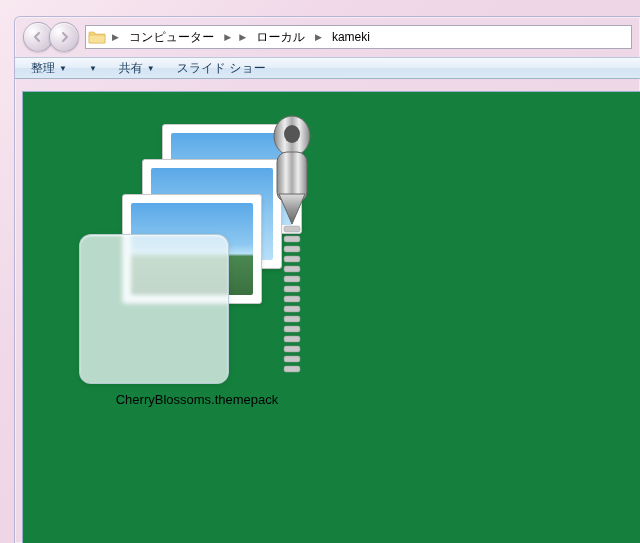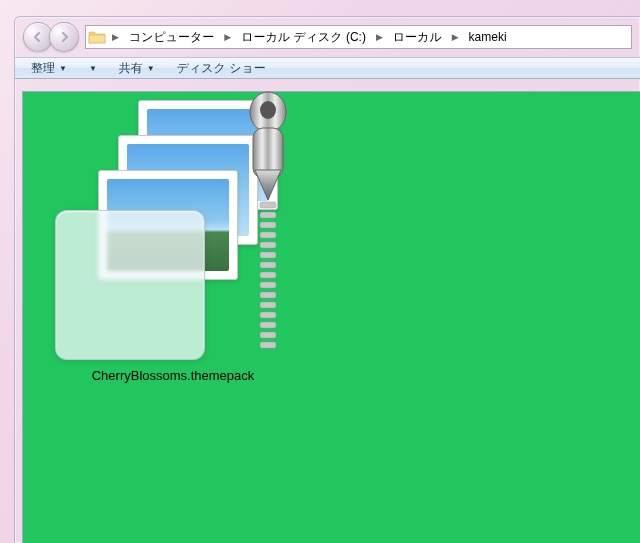--- a/index.html
+++ b/index.html
@@ -101,24 +101,25 @@
     .dropdown-arrow {
       font-size: 8px;
       color: #1a3a5a;
     }
     .content {
       position: absolute;
       left: 7px;
       right: 0;
       top: 74px;
       bottom: 0;
-      background: #22c55e;
+      background: #15803d;
       border: 1px solid #9ab0c8;
       border-right: none;
       border-bottom: none;
+      padding: 24px;
     }
     .file-item {
       width: 300px;
       display: flex;
       flex-direction: column;
       align-items: center;
       gap: 8px;
       padding: 8px;
     }
     .themepack-icon {
@@ -188,42 +189,41 @@
     <div class="address-bar">
       <span class="folder-icon-small">
         <svg width="18" height="16" viewBox="0 0 18 16">
           <path d="M1 3 L1 14 L17 14 L17 5 L8 5 L6 3 Z" fill="#f4d47a" stroke="#d4a840" stroke-width="0.5"></path>
           <path d="M1 6 L17 6 L17 14 L1 14 Z" fill="#f8e098" stroke="#d4a840" stroke-width="0.5"></path>
         </svg>
       </span>
       <span class="bc-sep">▶</span>
       <span class="bc-item">コンピューター</span>
       <span class="bc-sep">▶</span>
-      <span class="bc-item">ローカル ディスク (C:)</span>
       <span class="bc-sep">▶</span>
       <span class="bc-item">ローカル</span>
       <span class="bc-sep">▶</span>
       <span class="bc-item">kameki</span>
     </div>
   </div>
 
   <div class="toolbar">
     <div class="tb-item">
       <span>整理</span>
       <span class="dropdown-arrow">▼</span>
     </div>
     <div class="tb-item">
       <span class="dropdown-arrow">▼</span>
     </div>
     <div class="tb-item">
       <span>共有</span>
       <span class="dropdown-arrow">▼</span>
     </div>
     <div class="tb-item">
-      <span>ディスク ショー</span>
+      <span>スライド ショー</span>
     </div>
   </div>
 
   <div class="content">
     <div class="file-item">
       <div class="themepack-icon">
         <div class="photo-stack" style="left:105px; top:0px;">
           <div class="photo-inner sky"></div>
         </div>
         <div class="photo-stack" style="left:85px; top:35px;">

